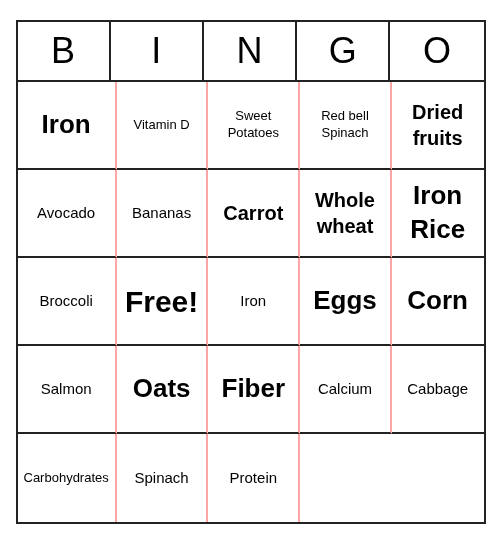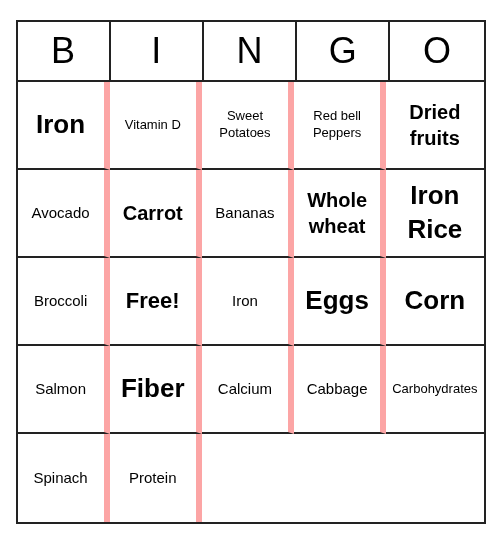--- a/index.html
+++ b/index.html
@@ -30,21 +30,21 @@
     }
     .bingo-header-cell:last-child {
       border-right: none;
     }
     .bingo-grid {
       display: grid;
       grid-template-columns: repeat(5, 1fr);
       grid-template-rows: repeat(5, 1fr);
     }
     .bingo-cell {
-      border-right: 6px solid #fca5a5;
+      border-right: 2px solid #fca5a5;
       border-bottom: 2px solid #222;
       min-height: 88px;
       display: flex;
       align-items: center;
       justify-content: center;
       text-align: center;
       padding: 6px;
       font-size: 15px;
       line-height: 1.3;
     }
@@ -57,21 +57,21 @@
     }
     .bingo-cell.large {
       font-size: 26px;
       font-weight: bold;
     }
     .bingo-cell.medium {
       font-size: 20px;
       font-weight: bold;
     }
     .bingo-cell.free {
-      font-size: 22px;
+      font-size: 30px;
       font-weight: bold;
     }
     .bingo-cell.small {
       font-size: 13px;
     }
   </style>
 </head>
 <body>
 
 <div class="bingo-card">
@@ -79,33 +79,34 @@
   <div class="bingo-header-cell">B</div>
       <div class="bingo-header-cell">I</div>
       <div class="bingo-header-cell">N</div>
       <div class="bingo-header-cell">G</div>
       <div class="bingo-header-cell">O</div>
     </div>
   <div class="bingo-grid">
   <div class="bingo-cell large">Iron</div>
       <div class="bingo-cell small">Vitamin D</div>
       <div class="bingo-cell small">Sweet Potatoes</div>
-      <div class="bingo-cell small">Red bell Peppers</div>
+      <div class="bingo-cell small">Red bell Spinach</div>
       <div class="bingo-cell medium">Dried fruits</div>
       <div class="bingo-cell">Avocado</div>
+      <div class="bingo-cell">Bananas</div>
       <div class="bingo-cell medium">Carrot</div>
-      <div class="bingo-cell">Bananas</div>
       <div class="bingo-cell medium">Whole wheat</div>
       <div class="bingo-cell large">Iron Rice</div>
       <div class="bingo-cell">Broccoli</div>
       <div class="bingo-cell free">Free!</div>
       <div class="bingo-cell">Iron</div>
       <div class="bingo-cell large">Eggs</div>
       <div class="bingo-cell large">Corn</div>
       <div class="bingo-cell">Salmon</div>
+      <div class="bingo-cell large">Oats</div>
       <div class="bingo-cell large">Fiber</div>
       <div class="bingo-cell">Calcium</div>
       <div class="bingo-cell">Cabbage</div>
       <div class="bingo-cell small">Carbohydrates</div>
       <div class="bingo-cell">Spinach</div>
       <div class="bingo-cell">Protein</div>
     </div>
 </div>
 
 </body></html>

